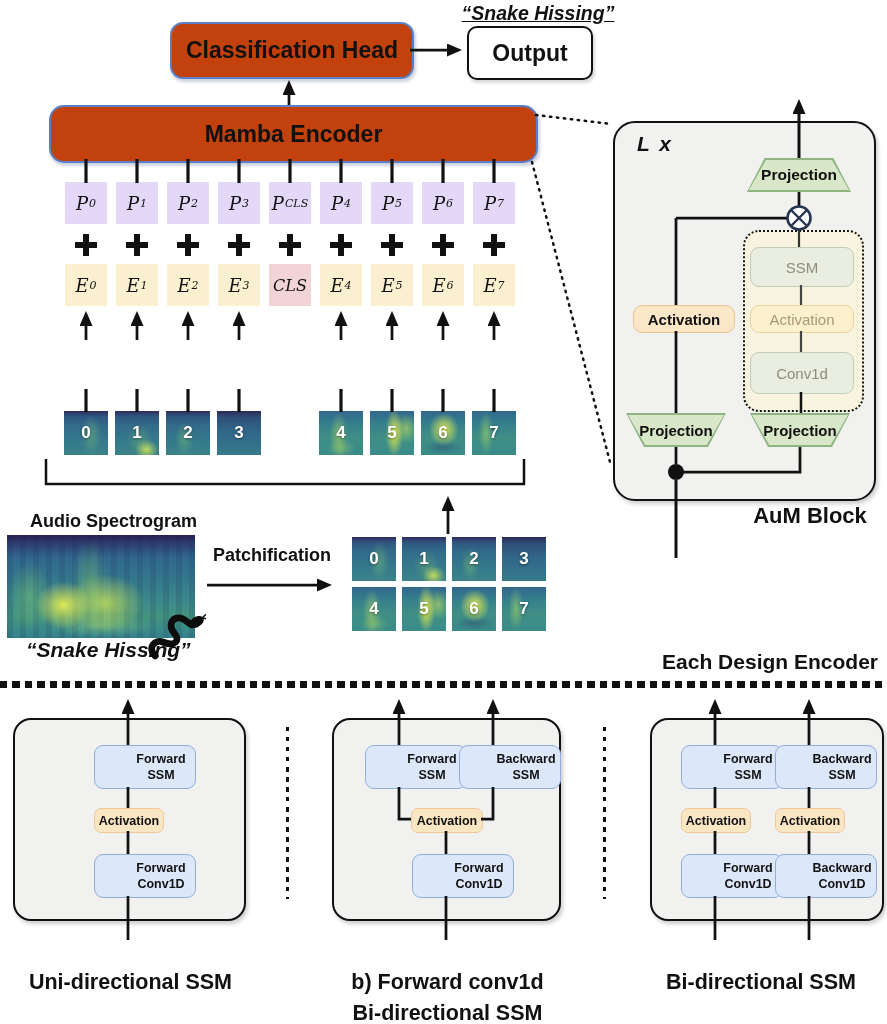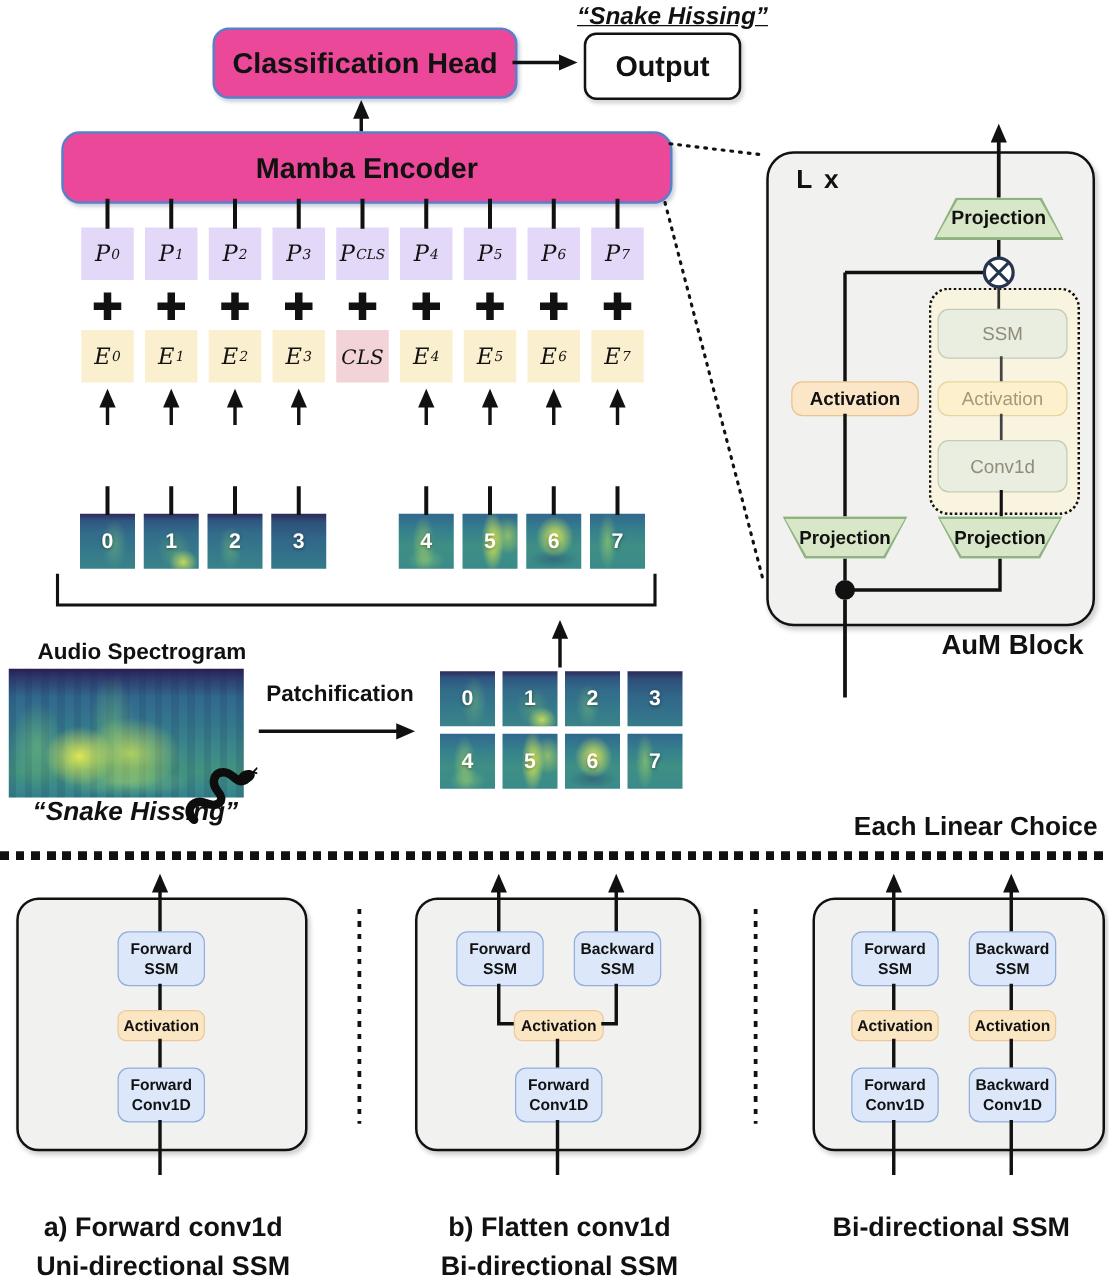--- a/index.html
+++ b/index.html
@@ -2,21 +2,21 @@
 <html><head>
 <meta charset="utf-8">
 <style>
   html,body{margin:0;padding:0;background:#fff;}
   body{font-family:"Liberation Sans",sans-serif;color:#111;}
   #stage{position:relative;width:887px;height:1024px;background:#fff;overflow:hidden;}
   .abs{position:absolute;}
   svg.overlay{position:absolute;left:0;top:0;z-index:30;pointer-events:none;}
 
   
-  .bluebox{background:#ec4899;border:2.2px solid #5b7fc7;border-radius:13px;
+  .bluebox{background:#c2410c;border:2.2px solid #5b7fc7;border-radius:13px;
     display:flex;align-items:center;justify-content:center;font-size:23px;font-weight:600;
     box-shadow:1.5px 2.5px 3px rgba(110,125,160,.35);z-index:10;}
   .outbox{background:#fff;border:2.6px solid #111;border-radius:10px;display:flex;align-items:center;
     justify-content:center;font-size:23px;font-weight:600;z-index:10;box-shadow:1.5px 2.5px 3px rgba(0,0,0,.15);}
 
   
   .tok{width:42px;height:42px;display:flex;align-items:center;justify-content:center;
     font-family:"DejaVu Serif",serif;font-style:italic;font-size:18px;z-index:10;}
   .tok sub{font-size:11px;font-style:italic;margin-left:1px;}
   .tokP{background:#e3d8f8;}
@@ -47,21 +47,21 @@
       radial-gradient(55px 40px at 52% 66%,rgba(210,230,85,.75),transparent 72%),
       radial-gradient(30px 50px at 12% 60%,rgba(120,195,115,.5),transparent 70%),
       radial-gradient(26px 60px at 44% 45%,rgba(120,195,115,.45),transparent 70%),
       radial-gradient(70px 16px at 50% 88%,rgba(150,210,120,.5),transparent 75%),
       repeating-linear-gradient(90deg,rgba(20,40,80,.14) 0 6px,transparent 6px 13px),
       linear-gradient(180deg,#2a1e52 0%,#2e3a6e 7%,#31688e 22%,#35798c 45%,#3d8a89 65%,#43937f 80%,#3a8a8a 92%,#35808c 100%);
     z-index:9;}
 
   
   .aum{background:#f1f1ef;border:2.6px solid #111;border-radius:22px;box-shadow:2px 3px 4px rgba(0,0,0,.2);z-index:5;}
-  .lx{font-size:21px;font-weight:700;letter-spacing:2px;z-index:10;}
+  .lx{font-size:21px;font-weight:700;letter-spacing:2px;z-index:10;font-style:italic;}
   .mutedbox{background:#eaeee1;border:1.6px solid #c3ccb6;border-radius:9px;color:#8f8d7a;font-size:15px;
     display:flex;align-items:center;justify-content:center;z-index:10;}
   .actR{background:#fdf0cd;border:1.6px solid #e5d5a0;border-radius:9px;color:#a39a78;font-size:15px;
     display:flex;align-items:center;justify-content:center;z-index:10;}
   .actL{background:#fbe7c8;border:1.6px solid #e9c48f;border-radius:9px;color:#111;font-size:15px;font-weight:600;
     display:flex;align-items:center;justify-content:center;z-index:10;}
   .dottedbox{background:#f8f4df;border:2.8px dotted #111;border-radius:16px;z-index:8;}
   .trap{z-index:10;}
   .trap .tshape{position:absolute;inset:0;background:#8fb381;}
   .trap .tfill{position:absolute;inset:2px;background:#d7e7c8;}
@@ -69,21 +69,21 @@
   .trap.tbot .tshape,.trap.tbot .tfill{clip-path:polygon(0 0,100% 0,82% 100%,18% 100%);}
   .trap .tlabel{position:absolute;inset:0;display:flex;align-items:center;justify-content:center;
     font-size:15.5px;font-weight:600;}
   .aumtitle{font-size:22px;font-weight:700;text-align:center;z-index:10;}
 
   
   .hdivider{background-image:repeating-linear-gradient(90deg,#111 0 7px,transparent 7px 12.5px);height:7px;z-index:10;}
   .vdivider{width:3.2px;background-image:repeating-linear-gradient(180deg,#111 0 4.5px,transparent 4.5px 10px);z-index:10;}
   .panel{background:#f1f1f0;border:2.8px solid #111;border-radius:18px;box-shadow:2px 3px 4px rgba(0,0,0,.2);z-index:5;}
   .pblue{background:#dce8fa;border:1.8px solid #92aede;border-radius:9px;font-size:12.5px;font-weight:600;
-    text-align:center;display:flex;flex-direction:column;justify-content:center;line-height:1.3;z-index:10;}
+    text-align:center;display:flex;flex-direction:column;justify-content:center;line-height:1.3;z-index:10;padding-left:32px;}
   .porange{background:#fbe6c4;border:1.8px solid #eec89a;border-radius:7px;font-size:12.5px;font-weight:600;
     display:flex;align-items:center;justify-content:center;z-index:10;}
   .caption{font-size:21.5px;font-weight:600;text-align:center;line-height:1.42;z-index:10;}
   .toplabel{font-size:19.5px;font-weight:700;font-style:italic;text-decoration:underline;text-align:center;z-index:10;}
   .srclabel{font-size:18px;font-weight:600;z-index:10;}
   .snakecap{font-size:21px;font-weight:700;font-style:italic;z-index:12;}
   .edc{font-size:21px;font-weight:600;text-align:right;z-index:10;}
 </style>
 </head>
 <body>
@@ -312,61 +312,60 @@
     <span class="tlabel" style="font-size:15px;">Projection</span>
   </div>
   <div class="abs trap tbot" style="left:750px;top:413px;width:100px;height:34px;">
     <span class="tshape"></span>
       <span class="tfill"></span>
     <span class="tlabel" style="font-size:15px;">Projection</span>
   </div>
 
   <div class="abs aumtitle" style="left:730px;top:503px;width:160px;">AuM Block</div>
 
-  <div class="abs edc" style="right:9px;top:650px;width:300px;">Each Linear Choice</div>
+  <div class="abs edc" style="right:9px;top:650px;width:300px;">Each Design Encoder</div>
   <div class="abs hdivider" style="left:0;top:681px;width:887px;"></div>
 
   <div class="abs vdivider" style="left:286px;top:727px;height:172px;"></div>
   <div class="abs vdivider" style="left:603px;top:727px;height:172px;"></div>
 
   <div class="abs panel" style="left:13px;top:718px;width:229px;height:199px;"></div>
   <div class="abs pblue" style="left:94px;top:745px;width:68px;height:42px;">
     <span>Forward</span>
       <span>SSM</span>
   </div>
   <div class="abs porange" style="left:94px;top:808px;width:68px;height:23px;">
     <span>Activation</span>
   </div>
   <div class="abs pblue" style="left:94px;top:854px;width:68px;height:42px;">
     <span>Forward</span>
       <span>Conv1D</span>
   </div>
   <div class="abs caption" style="left:13px;top:967px;width:235px;">
-    <div>a) Forward conv1d</div>
       <div>Uni-directional SSM</div>
   </div>
 
   <div class="abs panel" style="left:332px;top:718px;width:225px;height:199px;"></div>
   <div class="abs pblue" style="left:365px;top:745px;width:68px;height:42px;">
     <span>Forward</span>
       <span>SSM</span>
   </div>
   <div class="abs pblue" style="left:459px;top:745px;width:68px;height:42px;">
     <span>Backward</span>
       <span>SSM</span>
   </div>
   <div class="abs porange" style="left:411px;top:808px;width:70px;height:23px;">
     <span>Activation</span>
   </div>
   <div class="abs pblue" style="left:412px;top:854px;width:68px;height:42px;">
     <span>Forward</span>
       <span>Conv1D</span>
   </div>
   <div class="abs caption" style="left:330px;top:967px;width:235px;">
-    <div>b) Flatten conv1d</div>
+    <div>b) Forward conv1d</div>
       <div>Bi-directional SSM</div>
   </div>
 
   <div class="abs panel" style="left:650px;top:718px;width:230px;height:199px;"></div>
   <div class="abs pblue" style="left:681px;top:745px;width:68px;height:42px;">
     <span>Forward</span>
       <span>SSM</span>
   </div>
   <div class="abs pblue" style="left:775px;top:745px;width:68px;height:42px;">
     <span>Backward</span>

